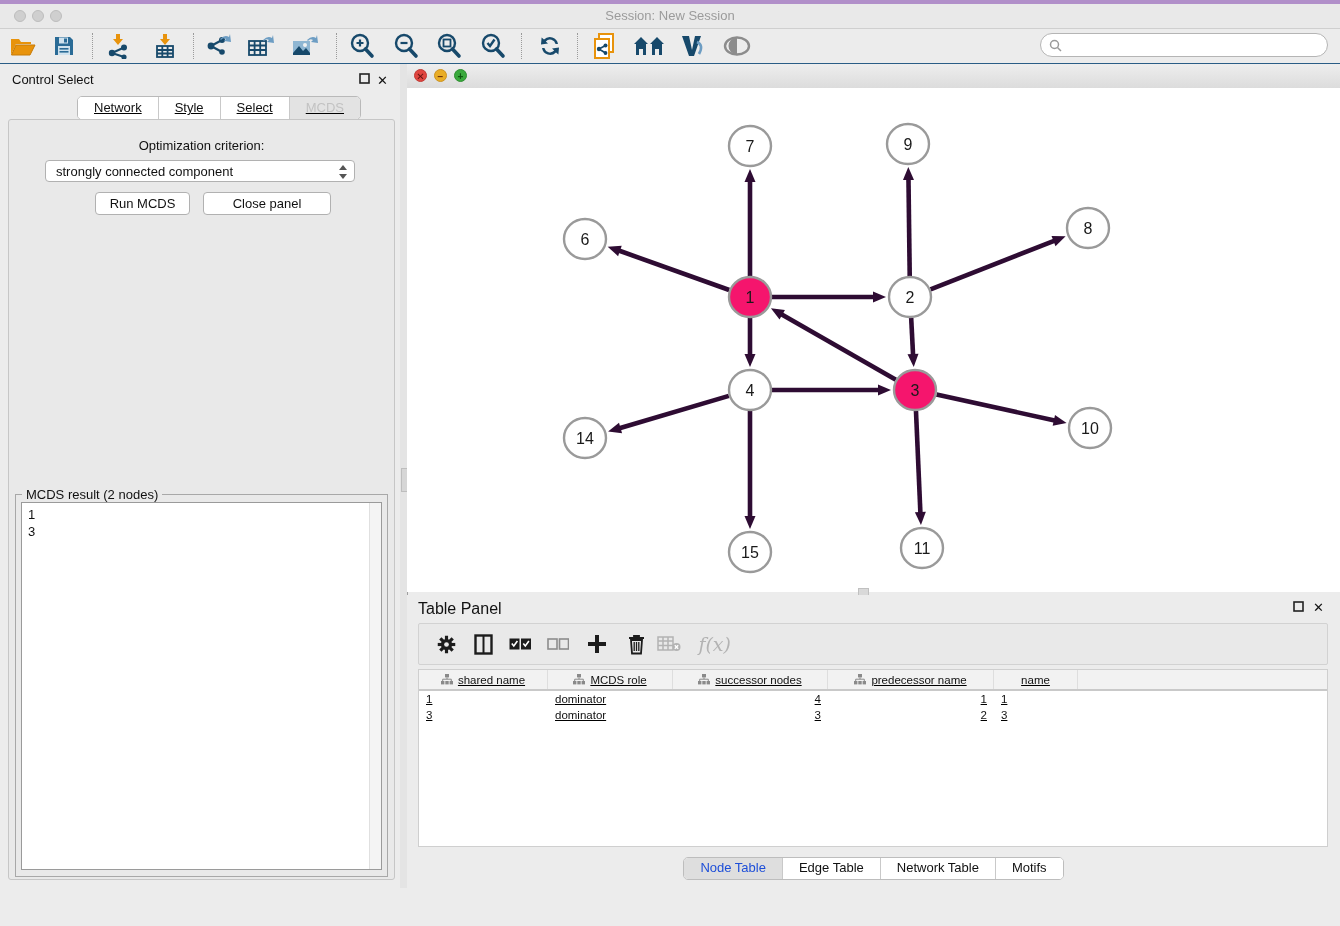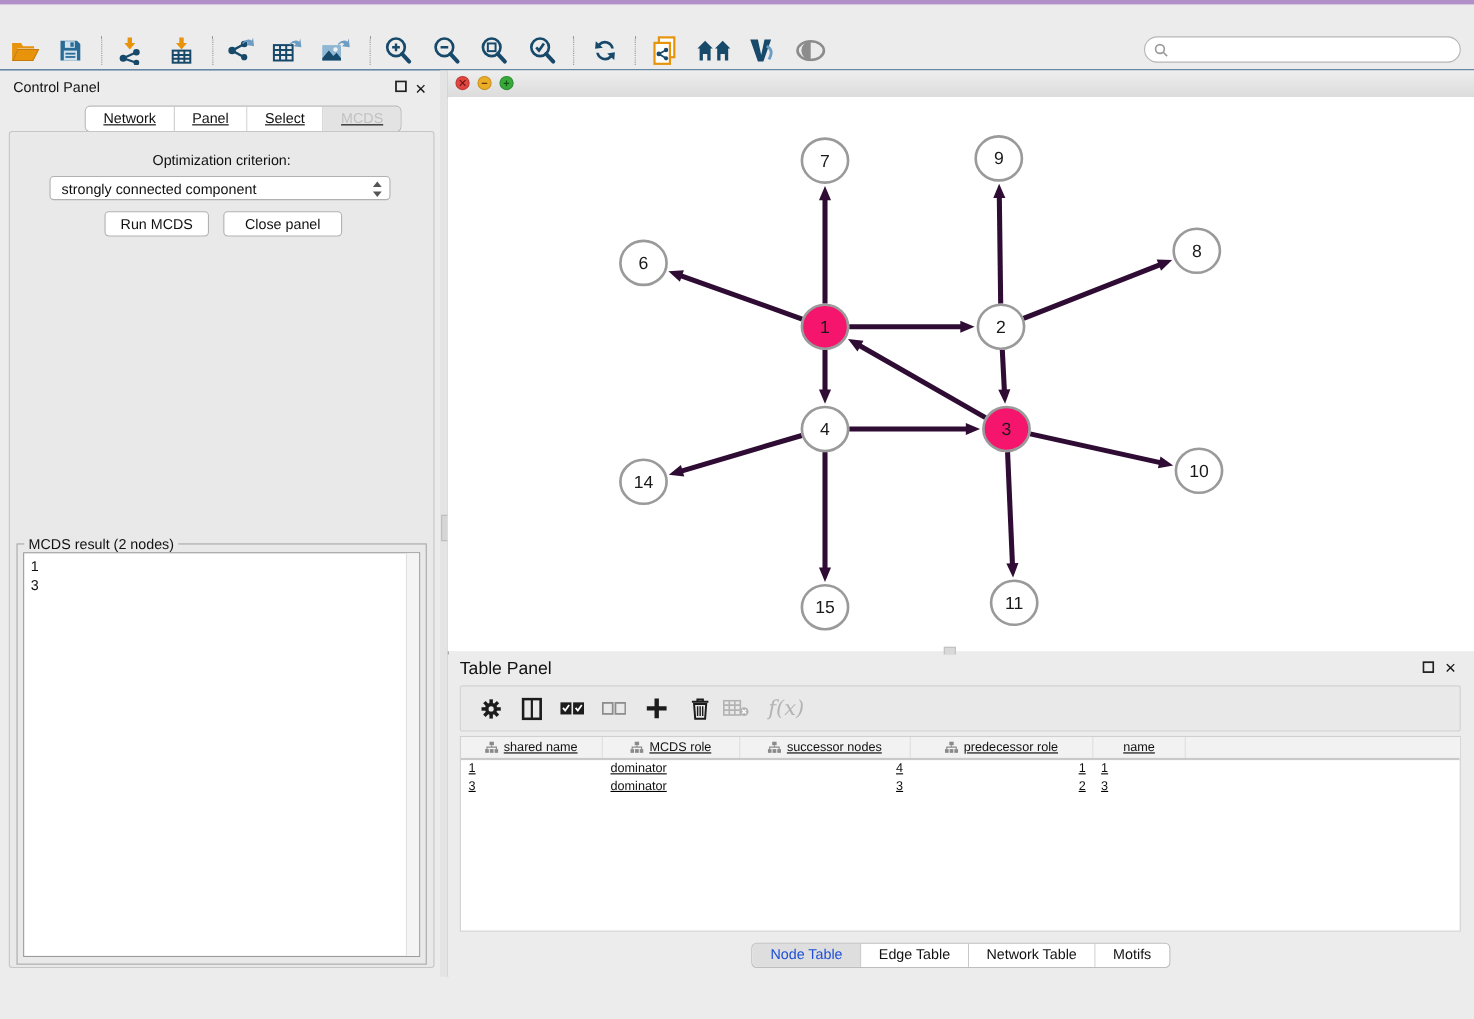--- a/index.html
+++ b/index.html
@@ -72,20 +72,26 @@
   #memory-btn{position:absolute;right:12px;top:9px;height:24px;background:#f6f6f6;border:1px solid #bdbdbd;border-radius:3px;display:flex;align-items:center;padding:0 9px;gap:6px;font-size:12.5px;color:#111;}
   #memory-dot{width:13px;height:13px;border-radius:50%;background:#1fa03c;}
   svg{display:block;}
 </style>
 </head>
 <body>
 
 <div id="app">
   <div id="top-strip" class="abs"></div>
 
+  <div id="titlebar" class="abs">
+    <span class="tl-dot" style="left:14px"></span>
+    <span class="tl-dot" style="left:32px"></span>
+    <span class="tl-dot" style="left:50px"></span>
+    <div class="title">Session: New Session</div>
+  </div>
 
   <div id="toolbar" class="abs">
     <div class="tbtn" style="left:4px">
       <svg width="26" height="22" viewBox="0 0 26 22">
           <path d="M1 20 L1 4 L9 4 L11 7 L21 7 L21 9 L6 9 L1 20 Z" fill="#e8930c"></path>
           <path d="M6 10 L25 10 L20 20 L1.5 20 Z" fill="#e8930c" stroke="#c77a06" stroke-width="1"></path>
         </svg>
     </div>
     <div class="tbtn" style="left:45px">
       <svg width="22" height="22" viewBox="0 0 22 22">
@@ -210,46 +216,46 @@
     </div>
     <div id="search-box">
       <svg width="13" height="13" viewBox="0 0 13 13">
           <circle cx="5.5" cy="5.5" r="4" fill="none" stroke="#9a9a9a" stroke-width="1.5"></circle>
           <path d="M8.5 8.5 L12 12" stroke="#9a9a9a" stroke-width="1.5"></path>
         </svg>
       <span></span>
     </div>
   </div>
 
-  <div id="cp-title" class="abs">Control Panel</div>
+  <div id="cp-title" class="abs">Control Select</div>
   <div class="abs" style="left:359px;top:73px">
     <svg width="11" height="11" viewBox="0 0 11 11">
         <rect x="1" y="1" width="9" height="9" fill="none" stroke="#222" stroke-width="1.6"></rect>
       </svg>
   </div>
   <div class="abs" style="left:377px;top:73px;font-size:13px;font-weight:bold;color:#111">✕</div>
 
   <div id="cp-tabs" class="abs">
       <div class="seg">Network</div>
-      <div class="seg">Panel</div>
+      <div class="seg">Style</div>
       <div class="seg">Select</div>
       <div class="seg active">MCDS</div>
     </div>
 
   <div id="cp-body" class="abs">
     <div id="opt-select" class="abs">
       <span>strongly connected component</span>
       <span class="updown">
           <span class="up"></span>
           <span class="dn"></span>
         </span>
     </div>
     <div id="opt-label" class="abs">Optimization criterion:</div>
     <button class="pbtn" style="left:86px;top:72px;width:95px">Run MCDS</button>
-    <button class="pbtn" style="left:194px;top:72px;width:108px">Close panel</button>
+    <button class="pbtn" style="left:194px;top:72px;width:128px">Close panel</button>
 
     <div id="mcds-group" class="abs">
       <div id="mcds-legend">MCDS result (2 nodes)</div>
       <div id="mcds-text">
         <div id="mcds-lines">
             <div>1</div>
             <div>3</div>
           </div>
         <div id="mcds-scroll"></div>
       </div>
@@ -431,21 +437,21 @@
           <div class="th" style="width: 166px;">
             <svg width="12" height="11" viewBox="0 0 12 11">
               <g fill="#8a8a8a">
                 <rect x="4" y="0" width="4" height="3.4"></rect>
                 <rect x="0" y="7" width="3.4" height="3.4"></rect>
                 <rect x="4.3" y="7" width="3.4" height="3.4"></rect>
                 <rect x="8.6" y="7" width="3.4" height="3.4"></rect>
               </g>
               <path d="M6 3.4 V5.2 M1.7 7 V5.2 H10.3 V7" stroke="#8a8a8a" stroke-width="1" fill="none"></path>
             </svg>
-            <span>predecessor role</span>
+            <span>predecessor name</span>
           </div>
           <div class="th" style="width: 84px;">
             <span>name</span>
           </div>
         </div>
       <div id="tp-rows">
           <div class="tr">
             <div class="td" style="width: 129px; text-align: left;">1</div>
             <div class="td" style="width: 125px; text-align: left;">dominator</div>
             <div class="td" style="width: 155px; text-align: right;">4</div>

